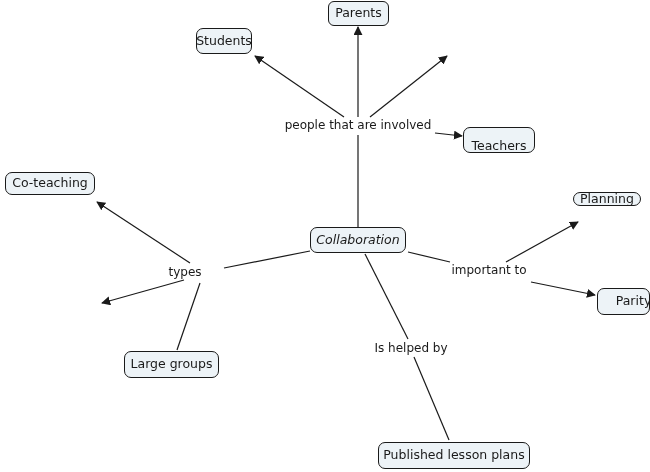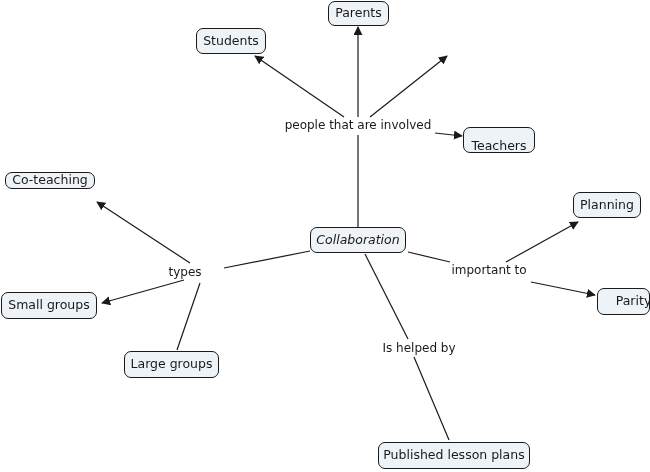--- a/index.html
+++ b/index.html
@@ -57,45 +57,42 @@
 
       <line x1="365" y1="254" x2="408" y2="339"></line>
 
       <line x1="414" y1="357" x2="449" y2="440"></line>
     </g>
   </svg>
 
   <div class="node" style="left:310px;top:227px;width:96px;height:26px;font-style:italic;">
       <span>Collaboration</span>
     </div>
-  <div class="node" style="left:328px;top:1px;width:61px;height:25px;">
+  <div class="node" style="left:328px;top:1px;width:61px;height:25px;border-radius:6px;">
       <span>Parents</span>
     </div>
-  <div class="node" style="left:196px;top:28px;width:70px;height:26px;text-align:right;">
+  <div class="node" style="left:196px;top:28px;width:56px;height:26px;text-align:right;">
       <span>Students</span>
     </div>
   <div class="node" style="left:463px;top:127px;width:72px;height:26px;align-items:flex-end;">
       <span>Teachers</span>
     </div>
-  <div class="node" style="left:5px;top:172px;width:90px;height:17px;align-items:center;">
+  <div class="node" style="left:5px;top:172px;width:90px;height:23px;align-items:center;">
       <span>Co-teaching</span>
-    </div>
-  <div class="node" style="left:1px;top:292px;width:96px;height:27px;">
-      <span>Small groups</span>
     </div>
   <div class="node" style="left:124px;top:351px;width:95px;height:27px;">
       <span>Large groups</span>
     </div>
-  <div class="node" style="left:573px;top:192px;width:68px;height:26px;">
+  <div class="node" style="left:573px;top:192px;width:68px;height:14px;">
       <span>Planning</span>
     </div>
   <div class="node" style="left:597px;top:288px;width:53px;height:27px;padding-left:20px;">
       <span>Parity</span>
     </div>
   <div class="node" style="left:378px;top:442px;width:152px;height:27px;">
       <span>Published lesson plans</span>
     </div>
 
   <div class="link-label" style="left:358px;top:125px;">people that are involved</div>
   <div class="link-label" style="left:185px;top:272px;">types</div>
   <div class="link-label" style="left:489px;top:270px;">important to</div>
-  <div class="link-label" style="left:411px;top:348px;margin-left:8px;">Is helped by</div>
+  <div class="link-label" style="left:411px;top:348px;">Is helped by</div>
 </div>
 
 </body></html>

